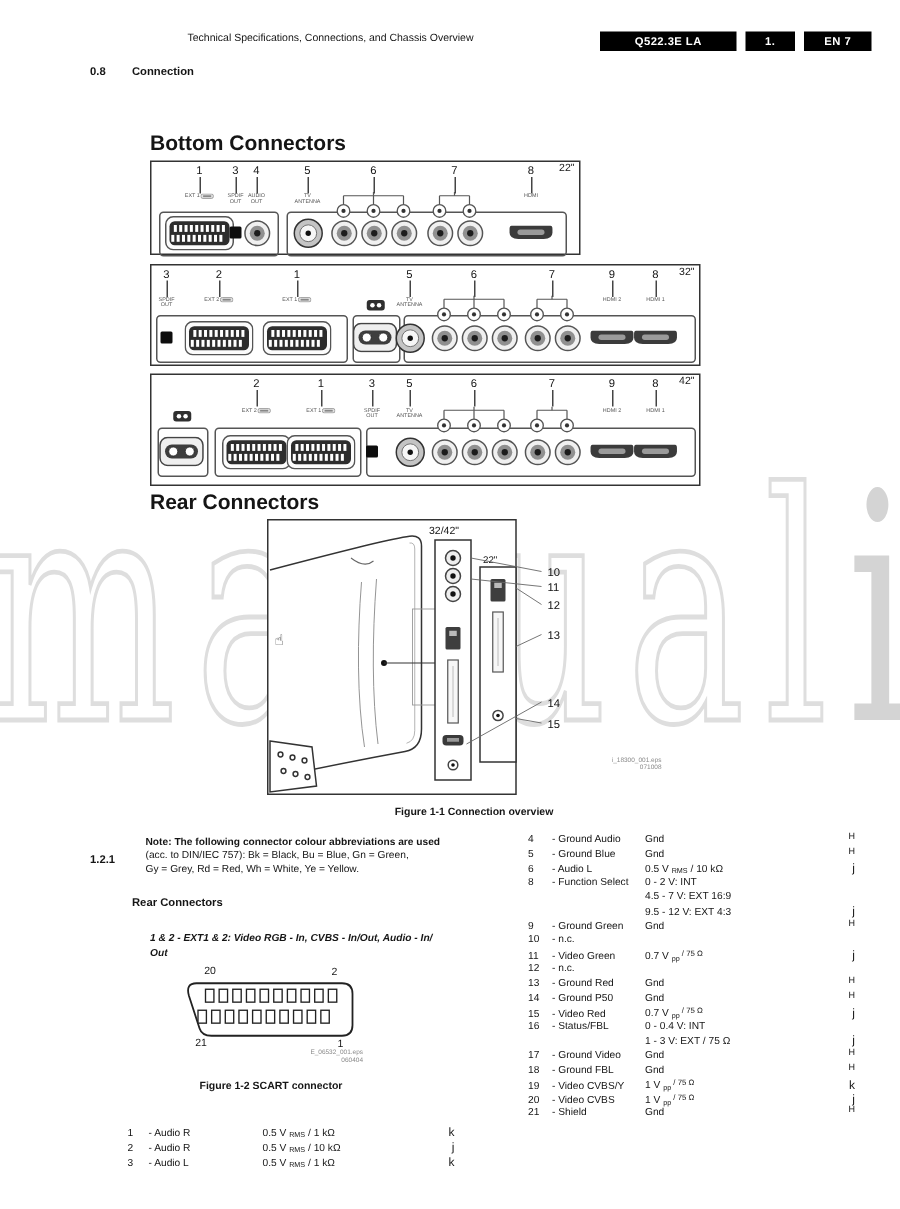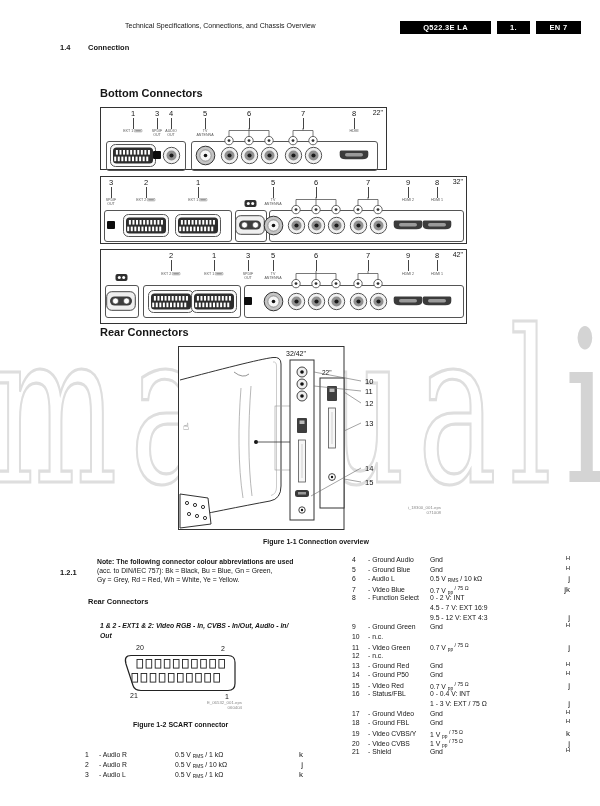--- a/index.html
+++ b/index.html
@@ -1,21 +1,21 @@
 <!DOCTYPE html>
 <html><head>
 <meta charset="utf-8">
 <style>
   html,body{margin:0;padding:0}
   body{width:600px;height:806px;position:relative;overflow:hidden;background:#fff;
        font-family:"Liberation Sans",sans-serif;color:#151515}
   .abs{position:absolute}
   .txt{position:absolute;white-space:nowrap}
   .b{font-weight:bold}.i{font-style:italic}
-  .fs7{font-size:7px}.fs75{font-size:7.5px}.fs68{font-size:6.8px;line-height:9.6px}.fs9{font-size:11px}
+  .fs7{font-size:7px}.fs75{font-size:7.5px}.fs68{font-size:6.8px;line-height:9.6px}.fs9{font-size:14px}
   .badge{position:absolute;background:#000;color:#fff;font-weight:bold;font-size:7.5px;
          text-align:center;height:13px;line-height:13px;letter-spacing:.3px}
   .watermark{position:absolute;top:342px;left:-8px;z-index:0;white-space:nowrap;
              font-family:"DejaVu Serif",serif;font-size:132px;line-height:132px;letter-spacing:13px;
              transform:scaleY(1.6);transform-origin:0 50%}
   .wm-outline{color:#fff;-webkit-text-stroke:2px #dedede}
   .wm-solid{color:#d4d4d4}
   #content{position:absolute;inset:0;z-index:1}
   .diagbox{position:absolute;border:1px solid #333;background:#fff}
   .panel{position:absolute;border:1px solid #555;border-radius:3px}
@@ -47,21 +47,21 @@
 
 <div class="watermark"><span class="wm-outline">manual</span><span class="wm-solid">i</span></div>
 
 <div id="content">
 
   <div class="txt fs7" style="left:125px;top:22px">Technical Specifications, Connections, and Chassis Overview</div>
   <div class="badge" style="left:400px;top:21px;width:91px">Q522.3E LA</div>
   <div class="badge" style="left:497px;top:21px;width:33px">1.</div>
   <div class="badge" style="left:536px;top:21px;width:45px">EN 7</div>
 
-  <div class="txt fs75 b" style="left:60px;top:43px">1.4</div>
+  <div class="txt fs75 b" style="left:60px;top:43px">0.8</div>
   <div class="txt fs75 b" style="left:88px;top:43px">Connection</div>
 
   <div class="txt fs9 b" style="left:100px;top:87px">Bottom Connectors</div>
   <div class="txt fs9 b" style="left:100px;top:326px">Rear Connectors</div>
 
   <svg class="abs" style="left:178px;top:346px" width="284" height="184" viewBox="0 0 284 184">
     <rect x="0.5" y="0.5" width="165.5" height="183" fill="#fff" stroke="#333"></rect>
     <g stroke="#333" fill="none" stroke-width="1">
       <path d="M2,34 C40,24 82,13 95,11.5 Q103,10.5 103,18 L103,140 Q103,153 92,155 C65,160 25,168 2,173" fill="#fff"></path>
       <path d="M95,16 Q98.5,15.5 98.5,20 L98.5,141 Q98.5,148 93,149.5" stroke="#999" stroke-width="0.5"></path>
@@ -202,26 +202,20 @@
         <span class="pval">Gnd</span>
         <span class="pnote noteH">H</span>
       </div>
       <div class="prow">
         <span class="pnum">6</span>
         <span class="plabel">- Audio L</span>
         <span class="pval">0.5 V <span class="vsub">RMS</span> / 10 kΩ</span>
         <span class="pnote ">j</span>
       </div>
       <div class="prow">
-        <span class="pnum">7</span>
-        <span class="plabel">- Video Blue</span>
-        <span class="pval">0.7 V <span class="vsub">pp</span><span class="vsup"> / 75 Ω</span></span>
-        <span class="pnote ">jk</span>
-      </div>
-      <div class="prow">
         <span class="pnum">8</span>
         <span class="plabel">- Function Select</span>
         <span class="pval">0 - 2 V: INT</span>
         <span class="pnote "></span>
       </div>
       <div class="prow">
         <span class="pnum"></span>
         <span class="plabel"></span>
         <span class="pval">4.5 - 7 V: EXT 16:9</span>
         <span class="pnote "></span>

